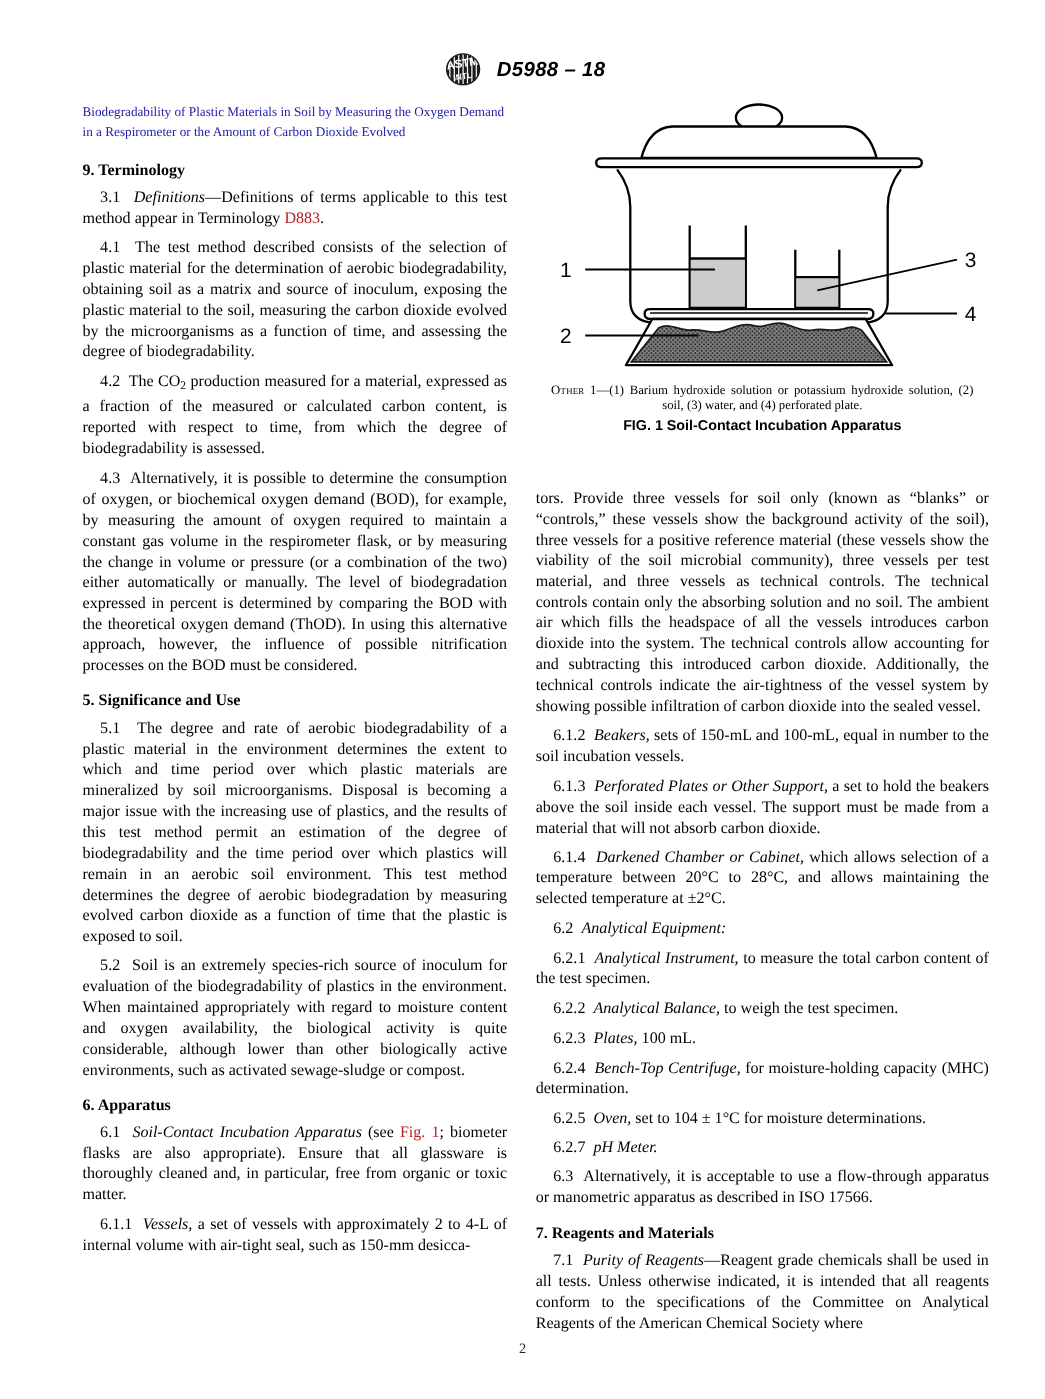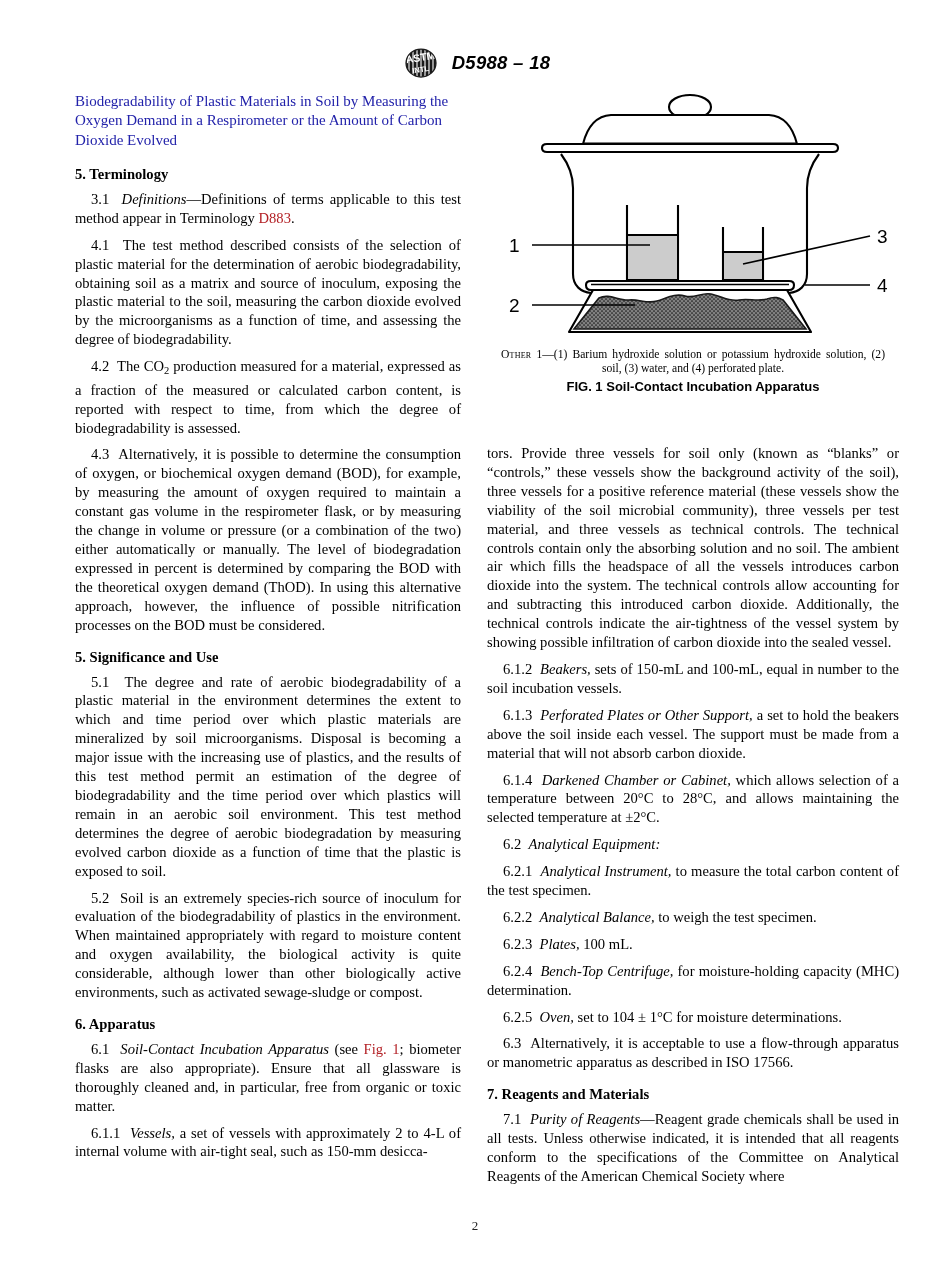--- a/index.html
+++ b/index.html
@@ -60,21 +60,21 @@
   .col-right-text {
     position: absolute;
     left: 487px;
     top: 444px;
     width: 412px;
   }
 
   
   .doc-title {
     color: #2222aa;
-    font-size: 15px;
+    font-size: 12px;
     line-height: 19.3px;
     text-align: left;
     margin: 0 0 16px 0;
   }
   h2.sec {
     font-size: 14.6px;
     font-weight: bold;
     margin: 14px 0 7px 0;
     line-height: 17px;
   }
@@ -157,21 +157,21 @@
       </g>
       <ellipse cx="42" cy="30" rx="30" ry="28" fill="none" stroke="#1a1a1a" stroke-width="2.5"></ellipse>
     </svg>
     <span class="runhead-desig">D5988 – 18</span>
   </div>
 
   <div class="col-left">
 
     <div class="doc-title">Biodegradability of Plastic Materials in Soil by Measuring the Oxygen Demand in a Respirometer or the Amount of Carbon Dioxide Evolved</div>
 
-    <h2 class="sec">5.  Terminology</h2>
+    <h2 class="sec">9.  Terminology</h2>
     <p class="para"><span>3.1</span>&nbsp; <span class="it">Definitions</span><span>—Definitions of terms applicable to this test method appear in Terminology </span><span class="lnk">D883</span><span>.</span></p>
 
     <p class="para"><span>4.1</span>&nbsp; <span>The test method described consists of the selection of plastic material for the determination of aerobic biodegradability, obtaining soil as a matrix and source of inoculum, exposing the plastic material to the soil, measuring the carbon dioxide evolved by the microorganisms as a function of time, and assessing the degree of biodegradability.</span></p>
 
     <p class="para"><span>4.2</span>&nbsp; <span>The CO</span><sub>2</sub><span> production measured for a material, expressed as a fraction of the measured or calculated carbon content, is reported with respect to time, from which the degree of biodegradability is assessed.</span></p>
 
     <p class="para"><span>4.3</span>&nbsp; <span>Alternatively, it is possible to determine the consumption of oxygen, or biochemical oxygen demand (BOD), for example, by measuring the amount of oxygen required to maintain a constant gas volume in the respirometer flask, or by measuring the change in volume or pressure (or a combination of the two) either automatically or manually. The level of biodegradation expressed in percent is determined by comparing the BOD with the theoretical oxygen demand (ThOD). In using this alternative approach, however, the influence of possible nitrification processes on the BOD must be considered.</span></p>
 
     <h2 class="sec">5.  Significance and Use</h2>
     <p class="para"><span>5.1</span>&nbsp; <span>The degree and rate of aerobic biodegradability of a plastic material in the environment determines the extent to which and time period over which plastic materials are mineralized by soil microorganisms. Disposal is becoming a major issue with the increasing use of plastics, and the results of this test method permit an estimation of the degree of biodegradability and the time period over which plastics will remain in an aerobic soil environment. This test method determines the degree of aerobic biodegradation by measuring evolved carbon dioxide as a function of time that the plastic is exposed to soil.</span></p>
@@ -274,20 +274,21 @@
 
     <p class="para last-line-left"><span>6.2.2</span>&nbsp; <span class="it">Analytical Balance,</span><span> to weigh the test specimen.</span></p>
 
     <p class="para last-line-left"><span>6.2.3</span>&nbsp; <span class="it">Plates,</span><span> 100 mL.</span></p>
 
     <p class="para"><span>6.2.4</span>&nbsp; <span class="it">Bench-Top Centrifuge,</span><span> for moisture-holding capacity (MHC) determination.</span></p>
 
     <p class="para last-line-left"><span>6.2.5</span>&nbsp; <span class="it">Oven,</span><span> set to 104 ± 1°C for moisture determinations.</span></p>
 
 
+    <p class="para"><span>6.2.7</span>&nbsp; <span class="it">pH Meter.</span></p>
 
     <p class="para last-line-left"><span>6.3</span>&nbsp; <span>Alternatively, it is acceptable to use a flow-through apparatus or manometric apparatus as described in ISO 17566.</span></p>
 
     <h2 class="sec">7.  Reagents and Materials</h2>
 
     <p class="para"><span>7.1</span>&nbsp; <span class="it">Purity of Reagents</span><span>—Reagent grade chemicals shall be used in all tests. Unless otherwise indicated, it is intended that all reagents conform to the specifications of the Committee on Analytical Reagents of the American Chemical Society where</span></p>
 
   </div>
 
   <div class="page-number">2</div>

